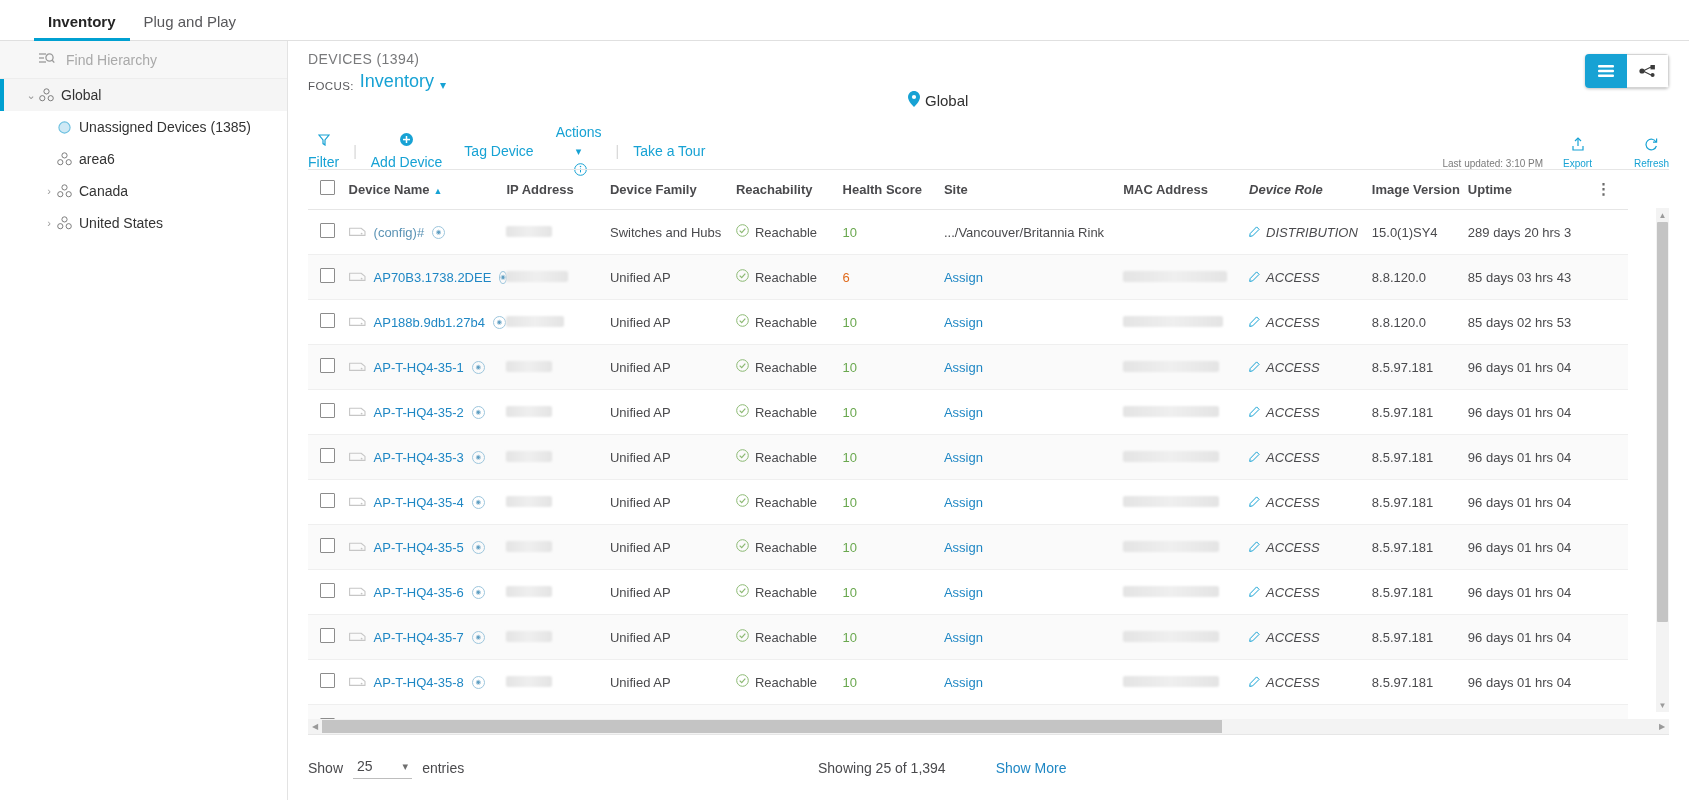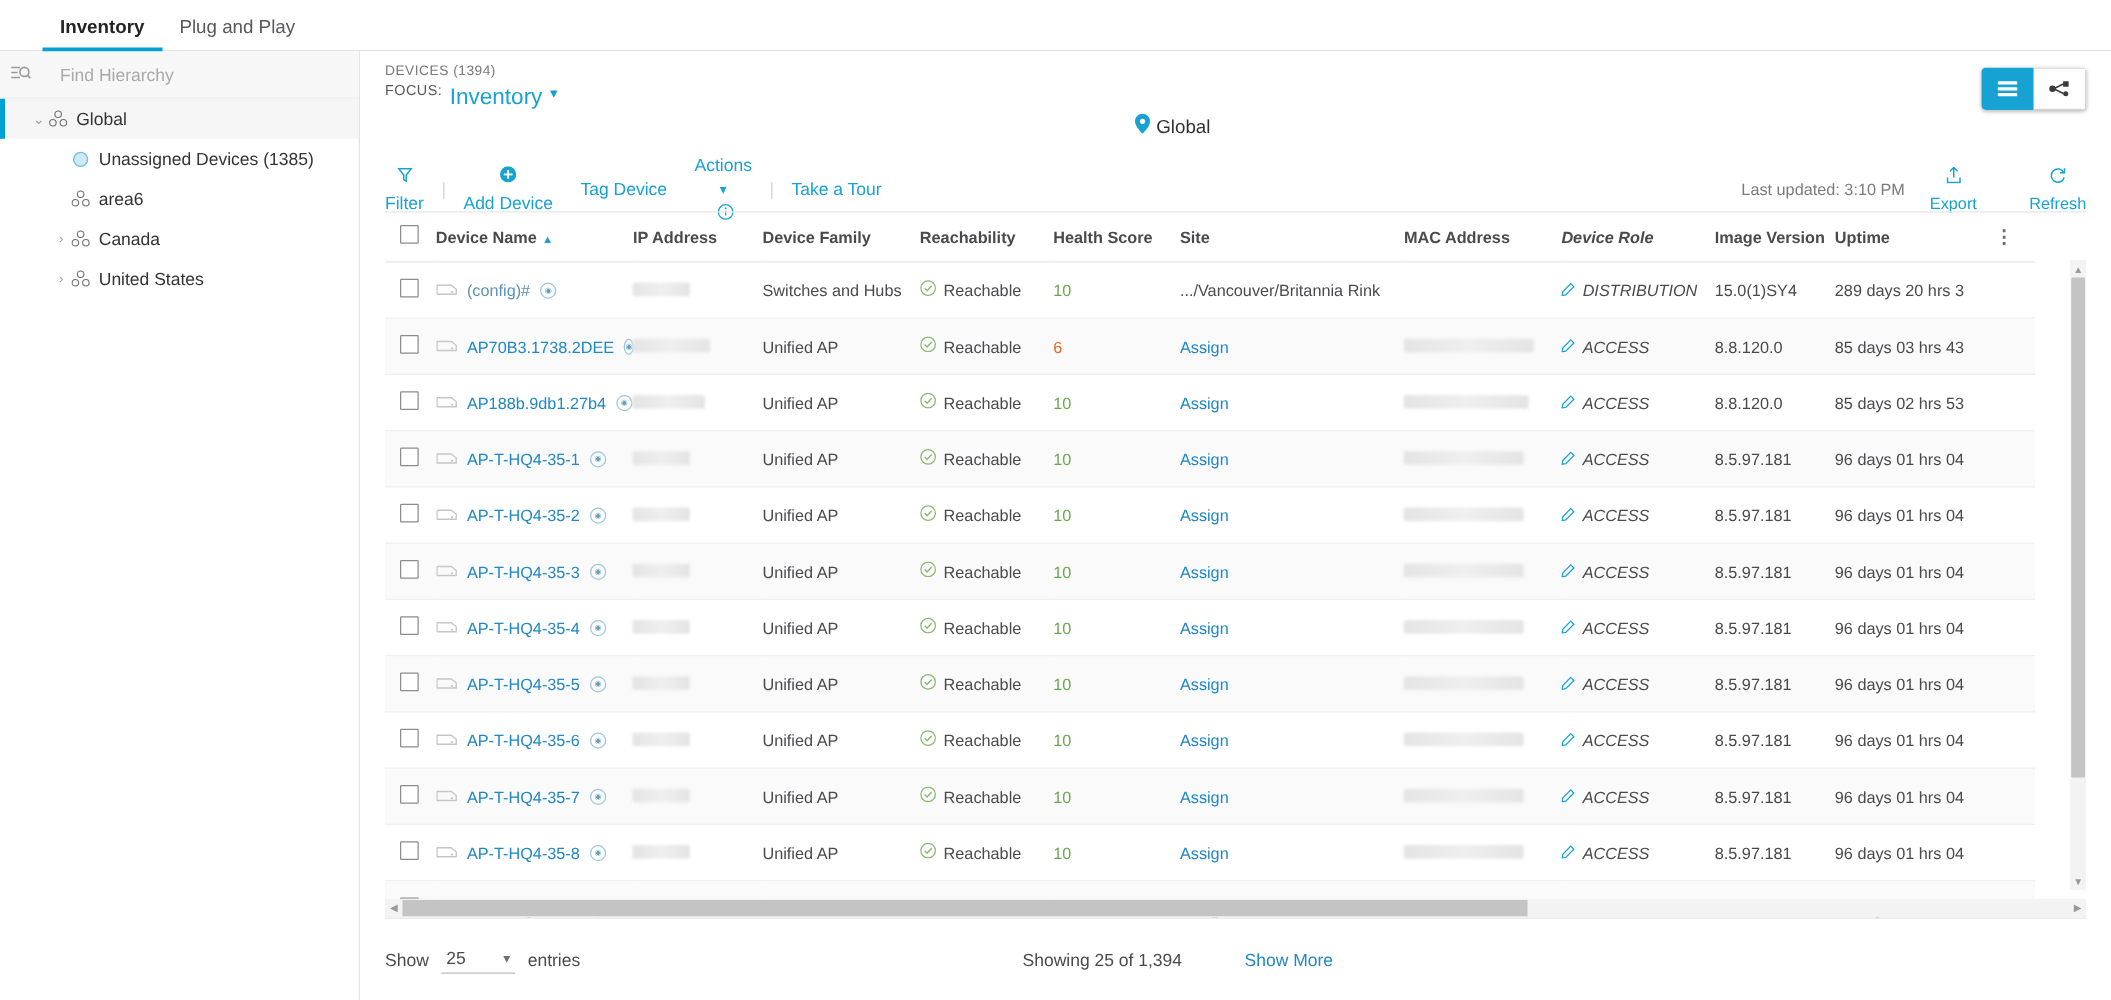--- a/index.html
+++ b/index.html
@@ -47,22 +47,22 @@
     background: #fff;
     border-right: 1px solid #e3e3e3;
     flex: 0 0 288px;
   }
   #search-row {
     height: 38px;
     background: #f7f7f7;
     border-bottom: 1px solid #ededed;
     display: flex;
     align-items: center;
-    padding-left: 8px;
-    gap: 23px;
+    padding-left: 38px;
+    gap: 11px;
   }
   .find-icon { color: #9a9a9a; font-size: 14px; letter-spacing:-1px; }
   #find-input {
     border: none;
     outline: none;
     background: transparent;
     font-family: inherit;
     font-size: 14px;
     color: #333;
     width: 200px;
@@ -95,26 +95,26 @@
 
   
   #content { flex: 1; background:#fff; position: relative; display:flex; flex-direction:column; }
 
   #content-head {
     position: relative;
     padding: 10px 20px 0 20px;
     height: 92px;
   }
   .devices-count {
-    font-size: 11px;
+    font-size: 14px;
     letter-spacing: .4px;
     color: #78797b;
   }
   .focus-row {
-    display: flex; align-items: flex-start; gap: 6px;
+    display: flex; align-items: flex-end; gap: 6px;
     margin-top: 4px;
   }
   .focus-label { font-size: 11.5px; letter-spacing:.4px; color:#58585b; }
   .focus-value { font-size: 18px; color:#17a2d4; cursor:pointer; }
   .focus-caret { color:#17a2d4; font-size: 12px; }
 
   #global-loc {
     position: absolute;
     left: 620px; top: 50px;
     display:flex; align-items:center; gap:5px;
@@ -144,22 +144,22 @@
     display:flex; align-items:center;
     font-size: 14px;
     color:#17a2d4;
     gap: 0;
   }
   .act { display:flex; align-items:center; gap:5px; cursor:pointer;flex-direction:column; }
   .act + .act { margin-left: 22px; }
   .sep { color:#d6d6d6; margin: 0 14px; }
   #rightacts {
     position:absolute; right:20px; top:0; height:36px;
-    display:flex; align-items:center; gap:20px;
-    font-size:13px;
+    display:flex; align-items:flex-end; gap:20px;
+    font-size:10px;
   }
   .lastupd { color:#7b7b7b; }
 
   
   #table-wrap {
     margin: 0 20px 0 20px;
     border-top: 1px solid #e6e6e6;
     position: relative;
     flex: 1;
     overflow: hidden;

